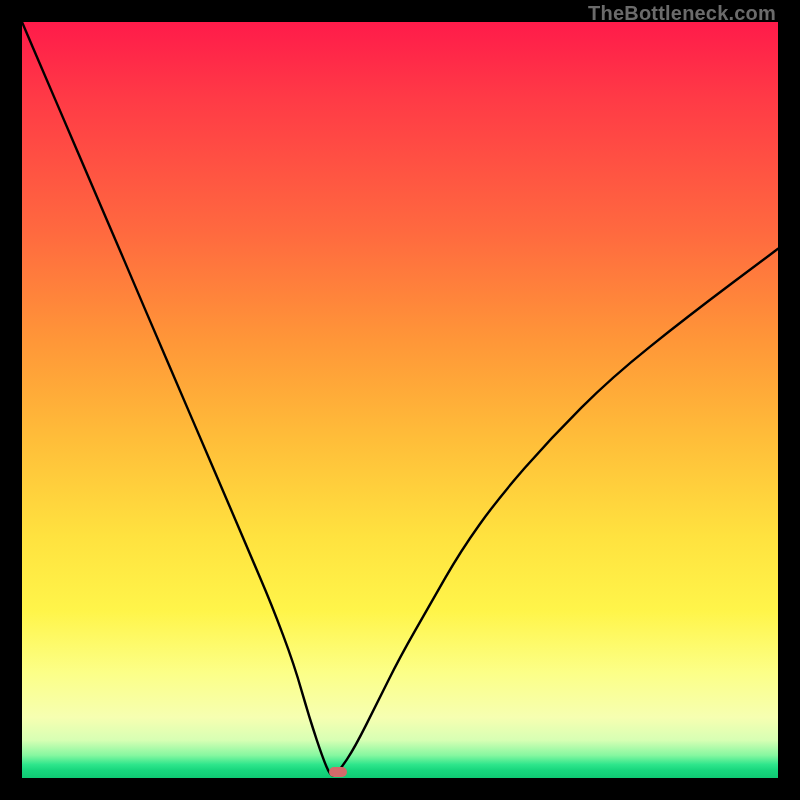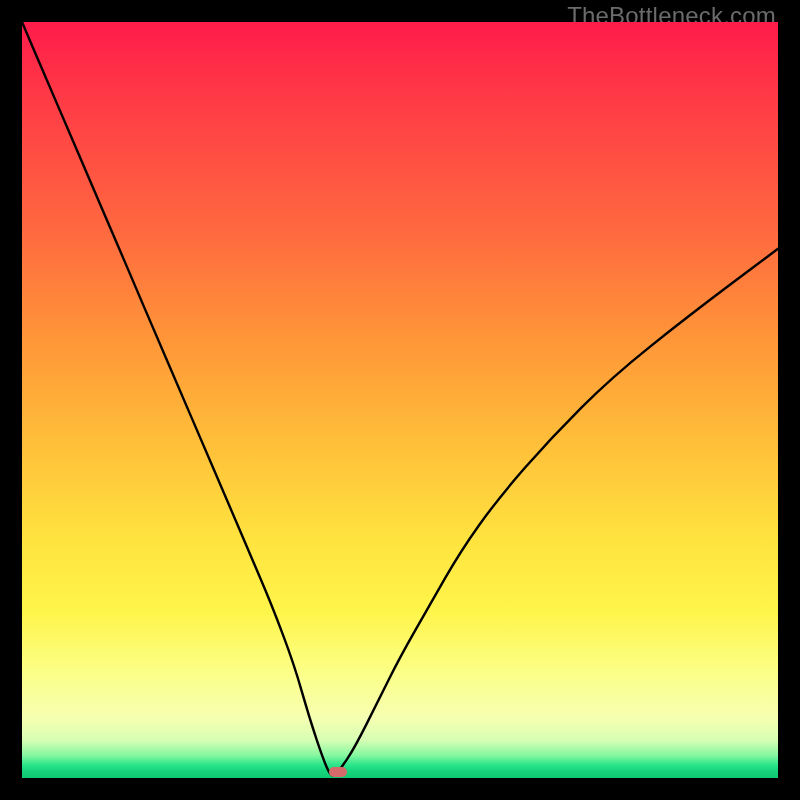--- a/index.html
+++ b/index.html
@@ -61,22 +61,22 @@
   .marker {
     position: absolute;
     background: #d46a6a;
     border-radius: 5px;
   }
   .watermark {
     position: absolute;
     top: 2px;
     right: 24px;
     color: #6b6b6b;
-    font-size: 24px;
-    font-weight: 400;
+    font-size: 20px;
+    font-weight: 700;
     letter-spacing: 0.2px;
     user-select: none;
   }
 </style>
 </head>
 <body>
 
 <div class="watermark">TheBottleneck.com</div>
 
 <div class="frame">

